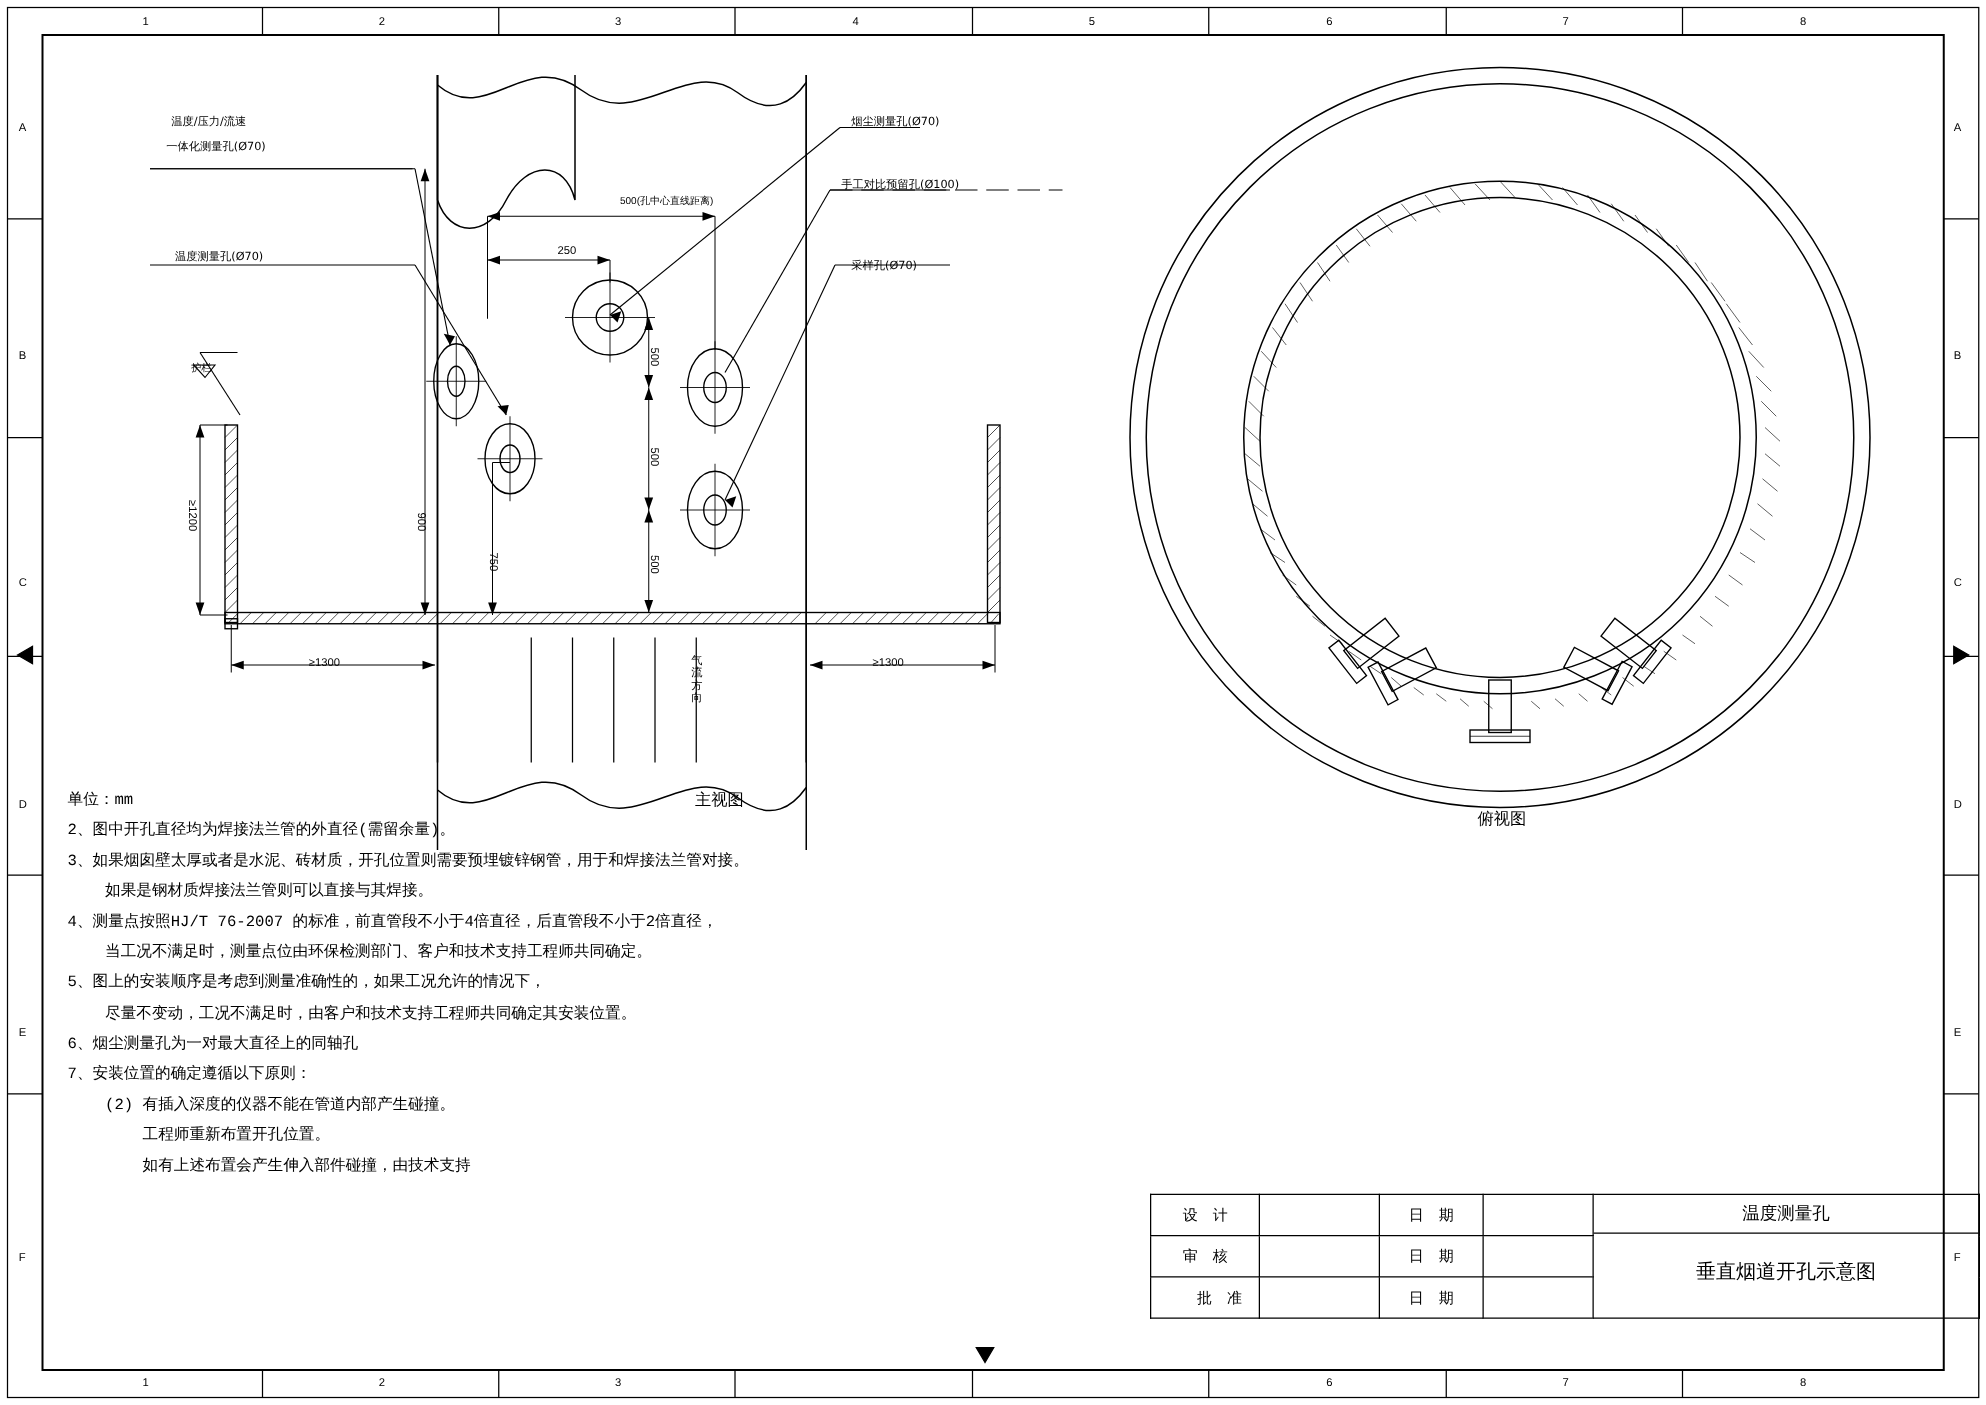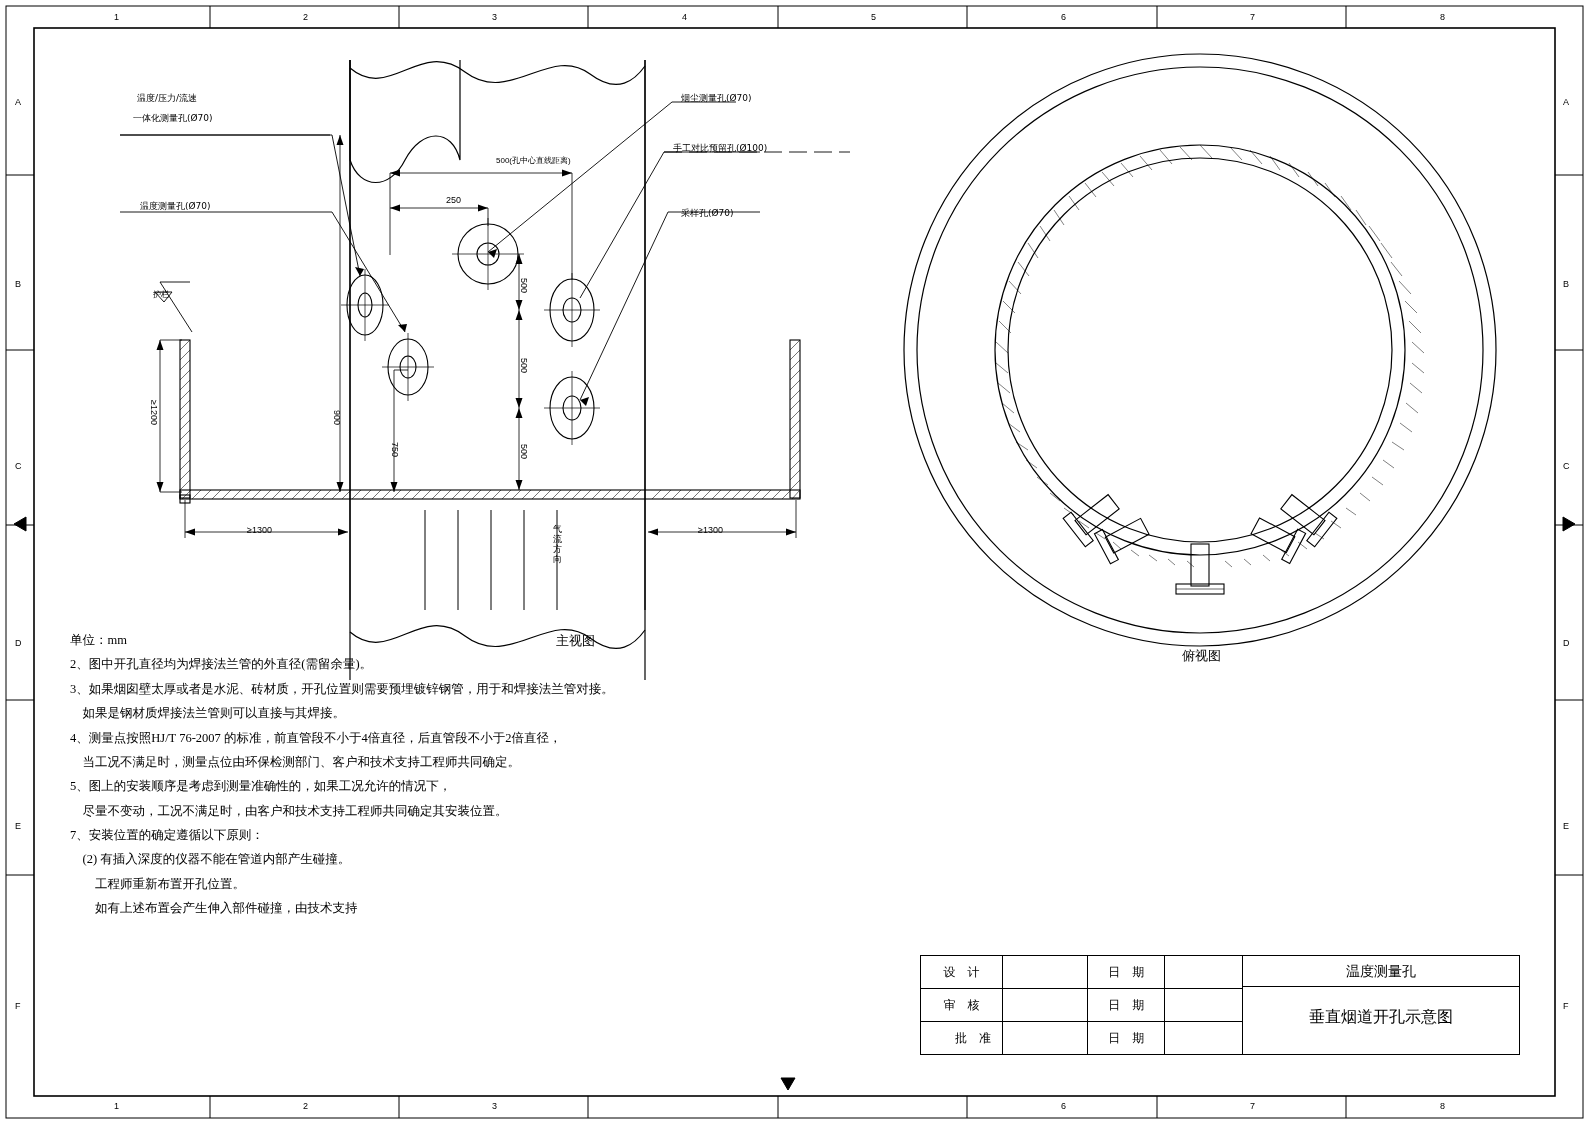--- a/index.html
+++ b/index.html
@@ -6,21 +6,21 @@
   body{font-family:"Liberation Sans","DejaVu Sans",sans-serif;color:#000;}
   #sheet{position:relative;width:1589px;height:1124px;background:#fff;overflow:hidden;}
   .abs{position:absolute;}
   svg{display:block;}
   .txt{position:absolute;font-size:11px;line-height:1.35;white-space:pre;color:#000;}
   .txt.cn{font-family:"DejaVu Sans","Liberation Sans",sans-serif;}
   .tiny{font-size:8px;}
   .small{font-size:9px;}
   .big{font-size:13px;}
   .vert{writing-mode:vertical-rl;text-orientation:mixed;}
-  .notes{position:absolute;left:70px;top:628px;width:640px;font-size:12.5px;line-height:1.95;font-family:Liberation Serif, serif;}
+  .notes{position:absolute;left:54px;top:628px;width:640px;font-size:12.5px;line-height:1.95;font-family:Liberation Mono, monospace;}
   .notes div{white-space:pre;}
   .tb{position:absolute;border-collapse:collapse;}
   .tb td{border:1px solid #000;font-family:"DejaVu Sans","Liberation Sans",sans-serif;text-align:center;font-size:12px;}
 </style>
 </head>
 <body>
 
 <div id="sheet">
 
   <svg class="abs" style="left:0;top:0;" width="1589" height="1124">
@@ -473,27 +473,28 @@
 
   <div class="notes">
     <div>单位：mm</div>
     <div>2、图中开孔直径均为焊接法兰管的外直径(需留余量)。</div>
     <div>3、如果烟囱壁太厚或者是水泥、砖材质，开孔位置则需要预埋镀锌钢管，用于和焊接法兰管对接。</div>
     <div>    如果是钢材质焊接法兰管则可以直接与其焊接。</div>
     <div>4、测量点按照HJ/T 76-2007 的标准，前直管段不小于4倍直径，后直管段不小于2倍直径，</div>
     <div>    当工况不满足时，测量点位由环保检测部门、客户和技术支持工程师共同确定。</div>
     <div>5、图上的安装顺序是考虑到测量准确性的，如果工况允许的情况下，</div>
     <div>    尽量不变动，工况不满足时，由客户和技术支持工程师共同确定其安装位置。</div>
+    <div>6、烟尘测量孔为一对最大直径上的同轴孔</div>
     <div>7、安装位置的确定遵循以下原则：</div>
     <div>    (2) 有插入深度的仪器不能在管道内部产生碰撞。</div>
     <div>        工程师重新布置开孔位置。</div>
     <div>        如有上述布置会产生伸入部件碰撞，由技术支持</div>
   </div>
 
-  <table class="tb" style="left:920px;top:955px;width:600px;">
+  <table class="tb" style="left:920px;top:955px;width:664px;">
     <tbody>
         <tr>
       <td style="width:82px;height:30px;">设　计</td>
       <td style="width:90px;"></td>
       <td style="width:78px;">日　期</td>
       <td style="width:82px;"></td>
       <td rowspan="3" style="width:300px;vertical-align:top;padding:0;">
         <div style="height:30px;line-height:30px;border-bottom:1px solid #000;font-size:14px;">温度测量孔</div>
         <div style="height:60px;line-height:60px;font-size:16px;">垂直烟道开孔示意图</div>
       </td>

